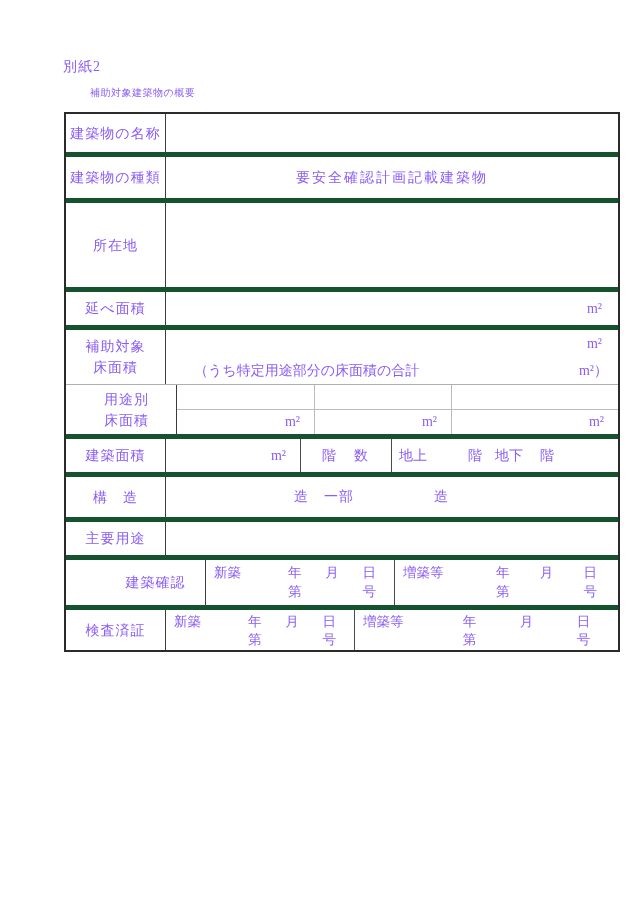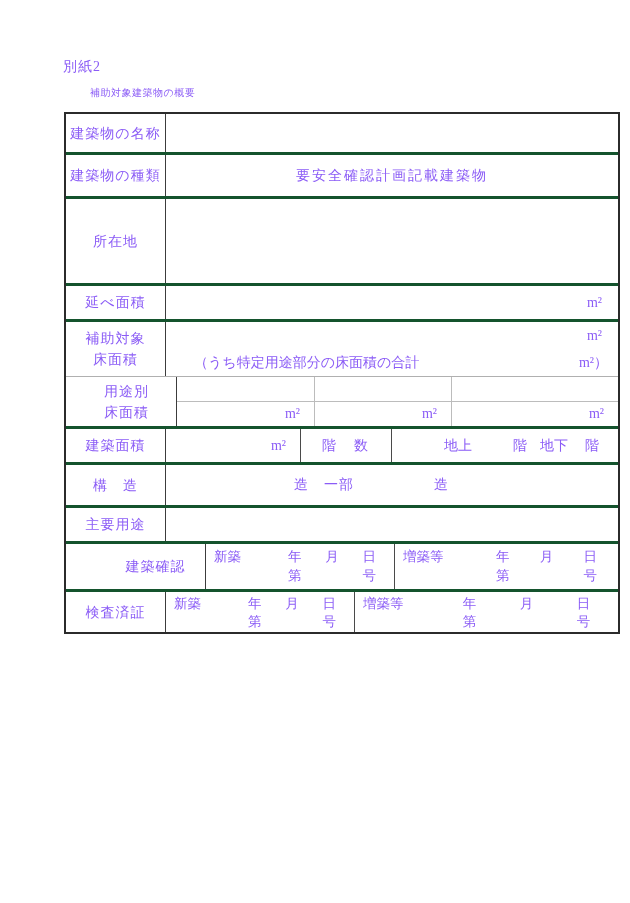--- a/index.html
+++ b/index.html
@@ -20,21 +20,21 @@
     position:absolute;left:90px;top:86px;
     font-size:10px;letter-spacing:0.5px;
   }
   .form-table{
     position:absolute;left:64px;top:112px;width:556px;
     border:2px solid #2b2b2b;
     box-sizing:border-box;
     background:#fff;
   }
   .row{display:flex;}
-  .row + .row{border-top:3px solid #14532d;}
+  .row + .row{border-top:5px solid #14532d;}
   .row.light-top{border-top:1px solid #b0b0b0;}
   .label-cell{
     width:100px;flex:0 0 100px;
     border-right:1px solid #3c3c3c;
     display:flex;flex-direction:column;
     align-items:center;justify-content:center;
     font-size:14px;line-height:21px;
     letter-spacing:1px;
     box-sizing:border-box;
   }
@@ -66,21 +66,21 @@
   .byuse-col + .byuse-col{border-left:1px solid #bcbcbc;}
   .byuse-col:last-child{flex:1;}
   .byuse-top{flex:1;border-bottom:1px solid #bcbcbc;}
   .byuse-bottom{flex:1;display:flex;align-items:center;justify-content:flex-end;padding-right:14px;}
   
   .barea-cells{display:flex;height:100%;}
   .barea-c1{flex:0 0 135px;display:flex;align-items:center;justify-content:flex-end;
     padding-right:14px;border-right:1px solid #4a4a4a;box-sizing:border-box;}
   .barea-c2{flex:0 0 91px;display:flex;align-items:center;justify-content:center;
     border-right:1px solid #4a4a4a;box-sizing:border-box;letter-spacing:2px;}
-  .barea-c3{flex:1;display:flex;align-items:center;margin-left:45px;}
+  .barea-c3{flex:1;display:flex;align-items:center;}
   .barea-c3 .t1{margin-left:7px;}
   .barea-c3 .t2{margin-left:41px;}
   .barea-c3 .t3{margin-left:13px;}
   .barea-c3 .t4{margin-left:17px;}
   
   .structure-content{position:relative;height:100%;}
   .structure-content .s1{position:absolute;left:128px;top:50%;transform:translateY(-50%);letter-spacing:1px;}
   .structure-content .s2{position:absolute;left:268px;top:50%;transform:translateY(-50%);}
   
   .date-halves{display:flex;height:100%;}

